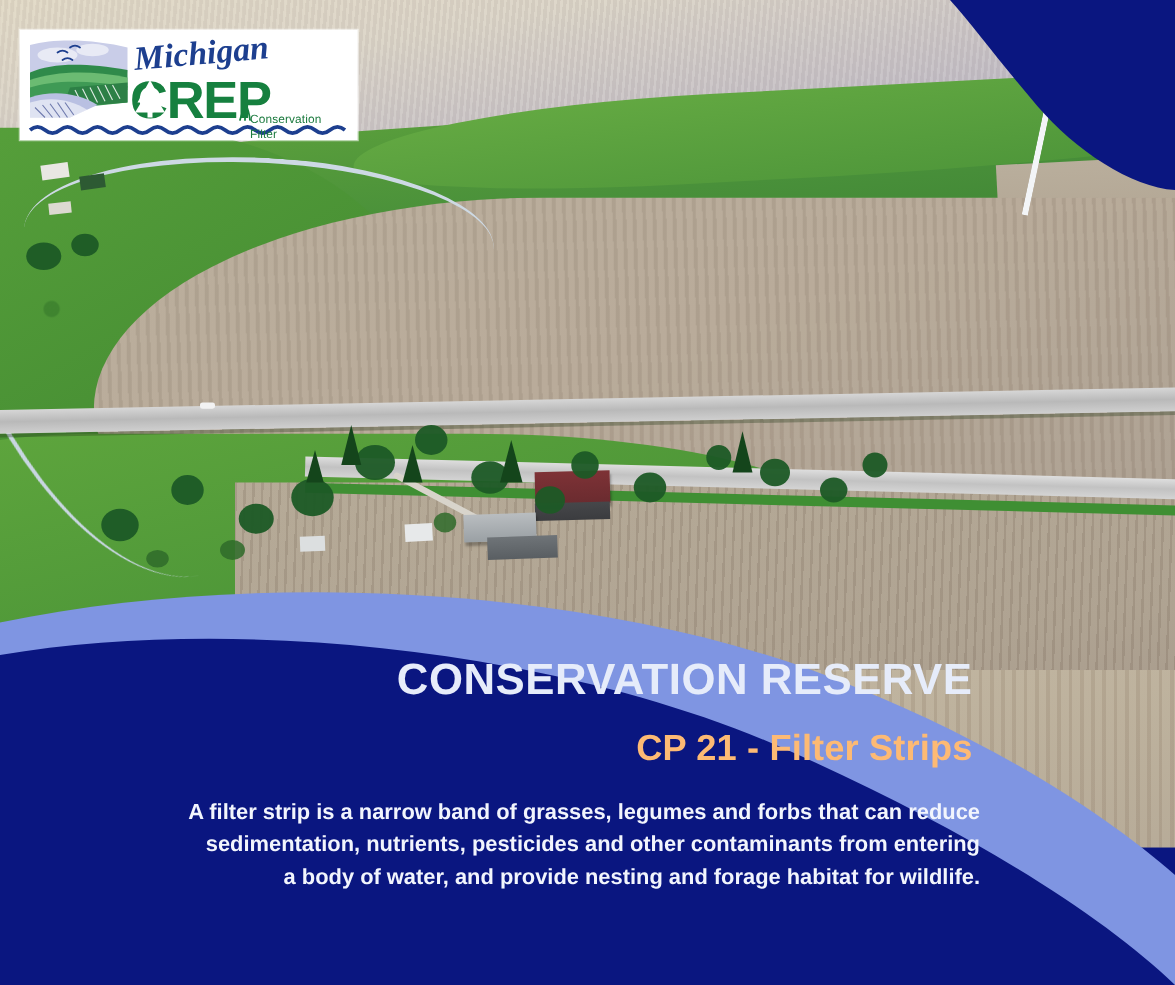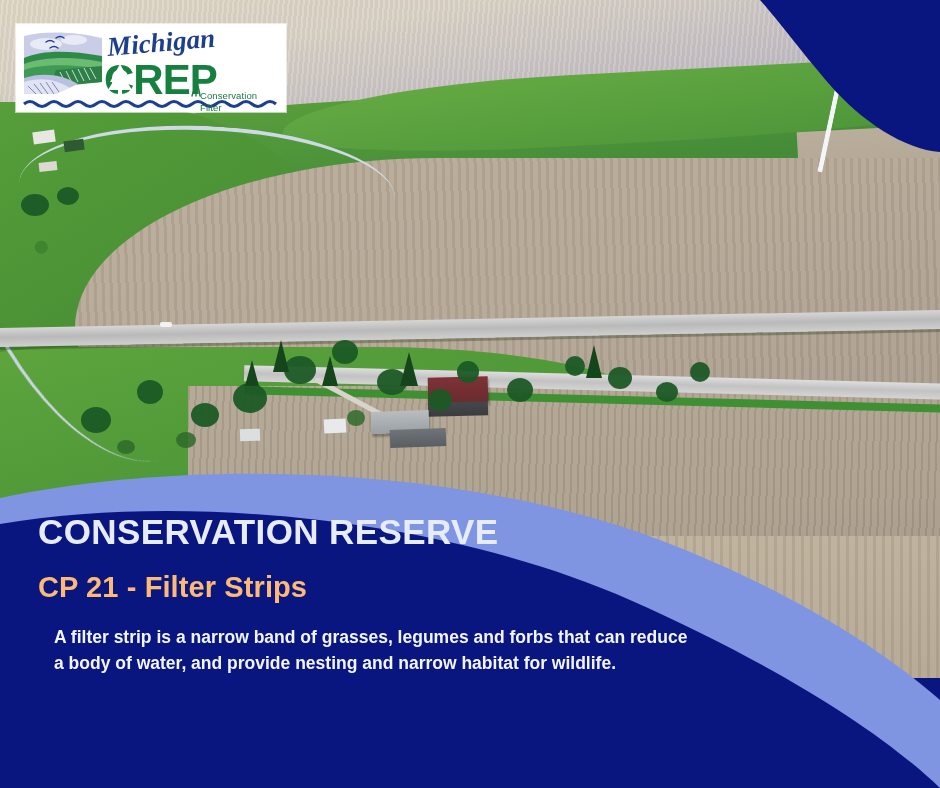--- a/index.html
+++ b/index.html
@@ -197,23 +197,24 @@
     line-height: 11.6px;
     font-family: "Liberation Sans", sans-serif;
     letter-spacing: .1px;
     margin-top: 40px;
   }
 
   
   .content {
     position: absolute;
     left: 38px;
-    top: 512px;
+    top: 524px;
     width: 740px;
     z-index: 6;
+    text-align: right;
   }
   .title {
     color: #e6ecfa;
     font-size: 35px;
     line-height: 40px;
     font-weight: bold;
     letter-spacing: .4px;
     margin: 0 0 18px 0;
     text-transform: uppercase;
   }
@@ -389,17 +390,18 @@
 
   <div class="content">
     <h1 class="title">
       <span class="ln">CONSERVATION RESERVE</span>
     </h1>
 
     <h2 class="subtitle">CP 21 - Filter Strips</h2>
 
     <p class="body">
       <span class="ln">A filter strip is a narrow band of grasses, legumes and forbs that can reduce</span>
-      <span class="ln">a body of water, and provide nesting and narrow habitat for wildlife.</span>
+      <span class="ln">sedimentation, nutrients, pesticides and other contaminants from entering</span>
+      <span class="ln">a body of water, and provide nesting and forage habitat for wildlife.</span>
     </p>
   </div>
 
 </div>
 
 </body></html>

